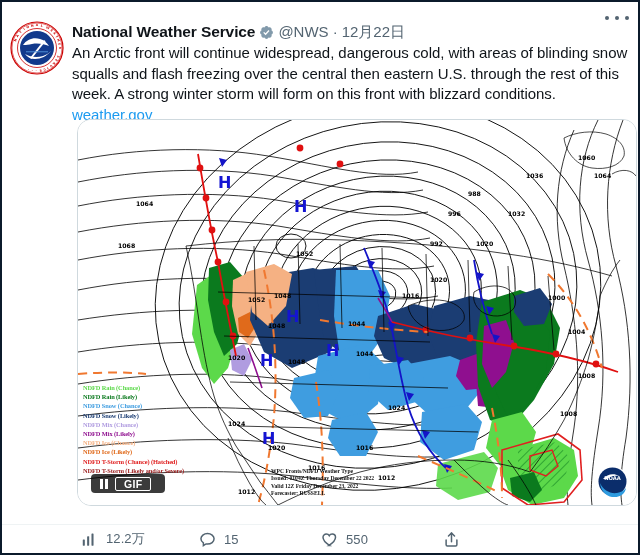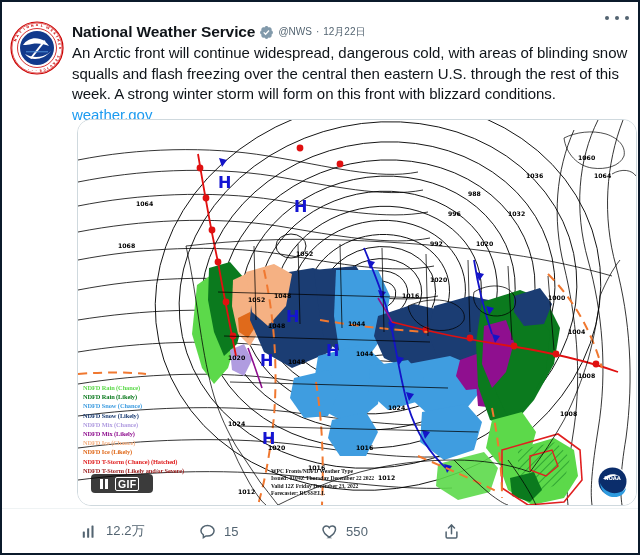--- a/index.html
+++ b/index.html
@@ -25,21 +25,21 @@
   .head-body{flex:1 1 auto;min-width:0;padding-top:2px;}
   .name-row{
     display:flex;align-items:center;white-space:nowrap;
     font-size:15.5px;line-height:19px;
   }
   .display-name{font-weight:bold;color:#0f1419;letter-spacing:-0.1px;}
   .verified{
     width:15px;height:15px;margin:0 4px;flex:0 0 15px;position:relative;top:1px;
   }
   .verified svg{display:block;}
-  .handle-date{color:#536471;font-weight:normal;font-size:10px;}
+  .handle-date{color:#536471;font-weight:normal;font-size:15px;}
   .more-btn{
     position:absolute;top:7px;right:9px;width:24px;height:18px;
     display:flex;align-items:center;justify-content:space-between;
   }
   .more-btn i{
     display:block;width:4px;height:4px;border-radius:50%;background:#536471;
   }
   .tweet-text{
     margin-top:2px;font-size:15px;line-height:20.5px;color:#0f1419;
     letter-spacing:-0.05px;word-wrap:break-word;
@@ -58,38 +58,38 @@
   }
   .gif-badge .pause{
     display:flex;align-items:center;justify-content:center;
     width:22px;height:17px;
   }
   .gif-badge .pause b{
     display:block;width:2.5px;height:10px;background:#fff;margin:0 1.3px;
   }
   .gif-badge .gif-label{
     color:#fff;font-size:10.5px;font-weight:bold;letter-spacing:0.3px;
-    border:1.2px solid #fff;border-radius:2px;padding:0 2px;line-height:12px;
+    border:1.2px solid #fff;border-radius:2px;padding:0 8px;line-height:12px;
     margin-right:12px;
   }
   
   .map-legend{
     position:absolute;left:5px;top:263px;font-size:6.4px;line-height:9.2px;
     font-family:"Liberation Serif","DejaVu Serif",serif;font-weight:bold;
     white-space:nowrap;letter-spacing:-0.1px;
   }
   .map-credit{
     position:absolute;left:193px;top:348px;font-size:5.6px;line-height:7.4px;
     font-family:"Liberation Serif","DejaVu Serif",serif;font-weight:bold;
     color:#111;white-space:nowrap;
   }
   .noaa-logo{position:absolute;right:8px;bottom:8px;width:31px;height:31px;}
   
   .actions{
-    position:absolute;left:0;right:0;bottom:0;height:45px;
+    position:absolute;left:0;right:0;bottom:0;height:29px;
     border-top:1px solid #eff3f4;display:flex;align-items:center;
     padding:0 18px 0 78px;box-sizing:border-box;
   }
   .action{
     display:flex;align-items:center;color:#536471;font-size:13px;
     margin-right:0;
   }
   .action .ico{width:19px;height:19px;margin-right:7px;flex:0 0 19px;}
   .action .ico svg{display:block;}
   .a-views{width:118px;}

